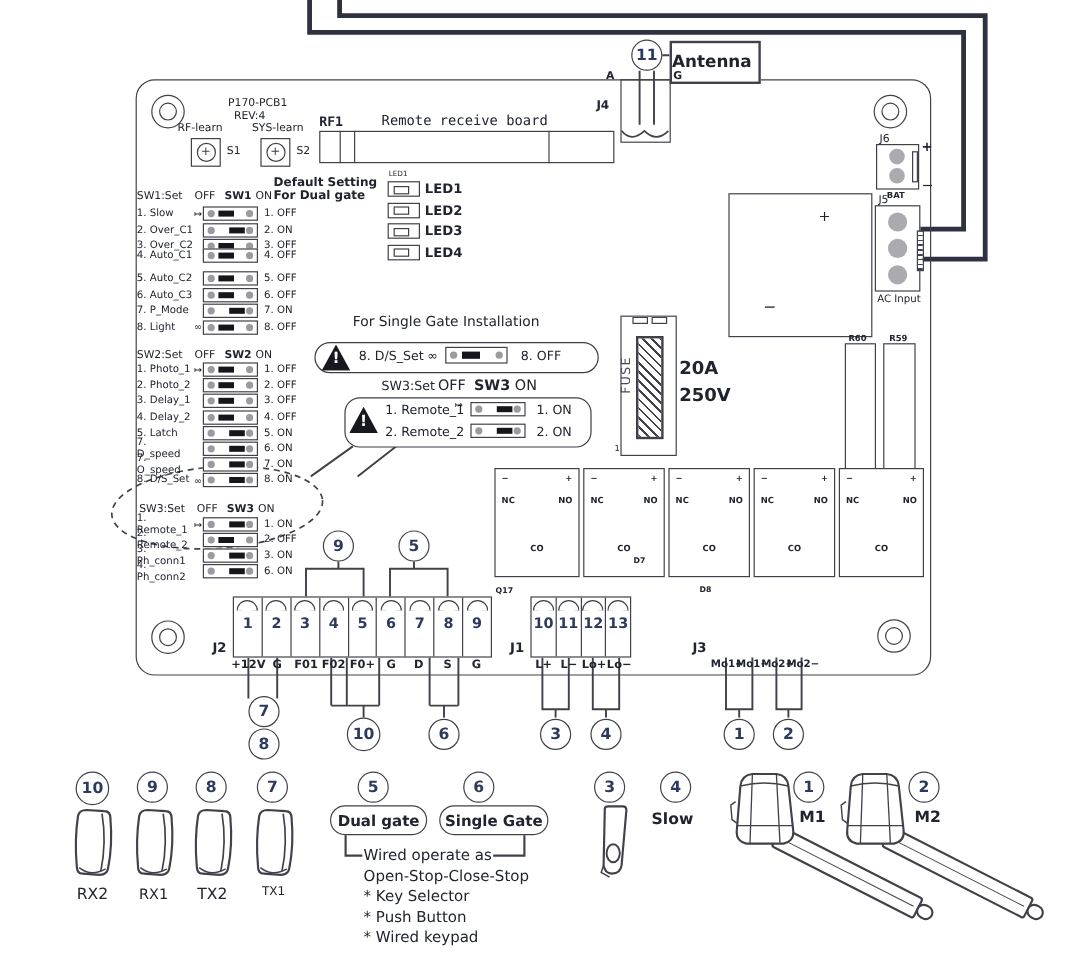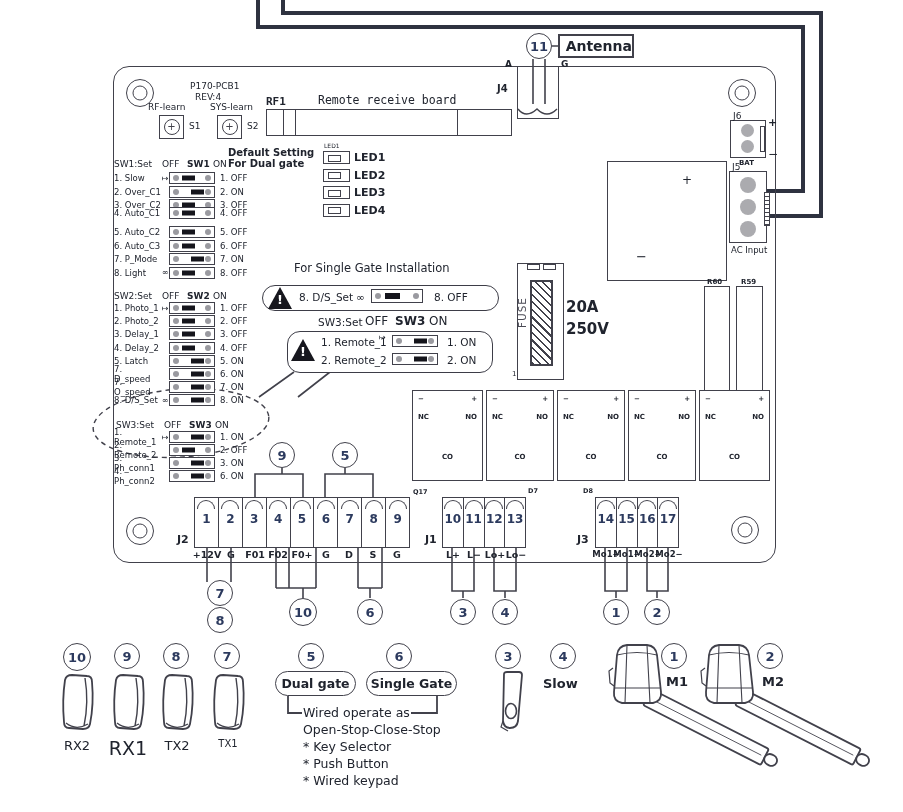--- a/index.html
+++ b/index.html
@@ -92,21 +92,21 @@
 
   <div class="box" style="left:113px;top:66px;width:663px;height:497px;border-radius:16px;background:transparent"></div>
   <div class="hole" style="left:126px;top:79px"></div>
   <div class="hole" style="left:728px;top:79px"></div>
   <div class="hole" style="left:126px;top:517px"></div>
   <div class="hole" style="left:731px;top:516px"></div>
 
   <div class="circ" style="left:526px;top:33px">
       <span>11</span>
     </div>
-  <div class="box" style="left:558px;top:34px;width:76px;height:24px;border-width:2px;display:flex;align-items:center;justify-content:flex-end;z-index:2">
+  <div class="box" style="left:558px;top:34px;width:76px;height:36px;border-width:2px;display:flex;align-items:center;justify-content:flex-start;z-index:2">
     <span class="b" style="font-size:14px">Antenna</span>
   </div>
   <div class="box" style="left:517px;top:66px;width:42px;height:53px;background:transparent;z-index:2"></div>
   <span class="t b" style="left:505px;top:60px;font-size:9px">A</span>
   <span class="t b" style="left:561px;top:60px;font-size:9px">G</span>
   <span class="t b" style="left:497px;top:84px;font-size:10px">J4</span>
 
   <span class="t" style="left:190px;top:82px;font-size:9px">P170-PCB1</span>
   <span class="t" style="left:195px;top:93px;font-size:9px">REV:4</span>
   <span class="t" style="left:148px;top:103px;font-size:9px">RF-learn</span>
@@ -482,44 +482,26 @@
     <div class="cell">
         <div class="dome"></div>
         <div class="pin">12</div>
       </div>
     <div class="cell">
         <div class="dome"></div>
         <div class="pin">13</div>
       </div>
   </div>
   <span class="t b" style="left:425px;top:534px;font-size:11px">J1</span>
-  <span class="t b" style="left:528px;top:488px;font-size:6.5px">D7</span>
+  <span class="t b" style="left:528px;top:464px;font-size:6.5px">D7</span>
   <span class="t b ctr" style="left:453px;top:550px;font-size:9.5px">L+</span>
   <span class="t b ctr" style="left:474px;top:550px;font-size:9.5px">L−</span>
   <span class="t b ctr" style="left:495px;top:550px;font-size:9.5px">Lo+</span>
   <span class="t b ctr" style="left:516px;top:550px;font-size:9.5px">Lo−</span>
 
-  <div class="term" style="left:595px;top:497px;width:84px;height:51px">
-    <div class="cell">
-        <div class="dome"></div>
-        <div class="pin">14</div>
-      </div>
-    <div class="cell">
-        <div class="dome"></div>
-        <div class="pin">15</div>
-      </div>
-    <div class="cell">
-        <div class="dome"></div>
-        <div class="pin">16</div>
-      </div>
-    <div class="cell">
-        <div class="dome"></div>
-        <div class="pin">17</div>
-      </div>
-  </div>
   <span class="t b" style="left:577px;top:534px;font-size:11px">J3</span>
   <span class="t b" style="left:583px;top:488px;font-size:6.5px">D8</span>
   <span class="t b ctr" style="left:606px;top:550px;font-size:8.5px">Mo1+</span>
   <span class="t b ctr" style="left:627px;top:550px;font-size:8.5px">Mo1−</span>
   <span class="t b ctr" style="left:648px;top:550px;font-size:8.5px">Mo2+</span>
   <span class="t b ctr" style="left:669px;top:550px;font-size:8.5px">Mo2−</span>
 
   <div class="circ" style="left:207px;top:580px">
       <span>7</span>
     </div>
@@ -573,21 +555,21 @@
       <path d="M29,6 Q33,30 28,54" fill="none" stroke="#41414b" stroke-width="1.4"></path>
       <path d="M10,51 Q20,59 32,52" fill="none" stroke="#41414b" stroke-width="1.2"></path>
     </svg>
   <svg class="icon" style="left:207px;top:672px" width="40" height="62" viewBox="0 0 40 62">
       <path d="M9,8 Q10,3 16,3 L31,4 Q36,4 36,10 Q38,32 34,52 Q33,57 27,57 L13,56 Q8,56 8,50 Q6,28 9,8 Z" fill="none" stroke="#41414b" stroke-width="1.8"></path>
       <path d="M29,6 Q33,30 28,54" fill="none" stroke="#41414b" stroke-width="1.4"></path>
       <path d="M10,51 Q20,59 32,52" fill="none" stroke="#41414b" stroke-width="1.2"></path>
     </svg>
 
   <span class="t ctr" style="left:77px;top:739px;font-size:13px">RX2</span>
-  <span class="t ctr" style="left:128px;top:739px;font-size:19px">RX1</span>
+  <span class="t ctr" style="left:128px;top:739px;font-size:12px">RX1</span>
   <span class="t ctr" style="left:177px;top:739px;font-size:13px">TX2</span>
   <span class="t ctr" style="left:228px;top:739px;font-size:10px">TX1</span>
 
   <div class="circ" style="left:298px;top:643px">
       <span>5</span>
     </div>
   <div class="circ" style="left:386px;top:643px">
       <span>6</span>
     </div>
   <div class="pill" style="left:275px;top:671px;width:81px">

